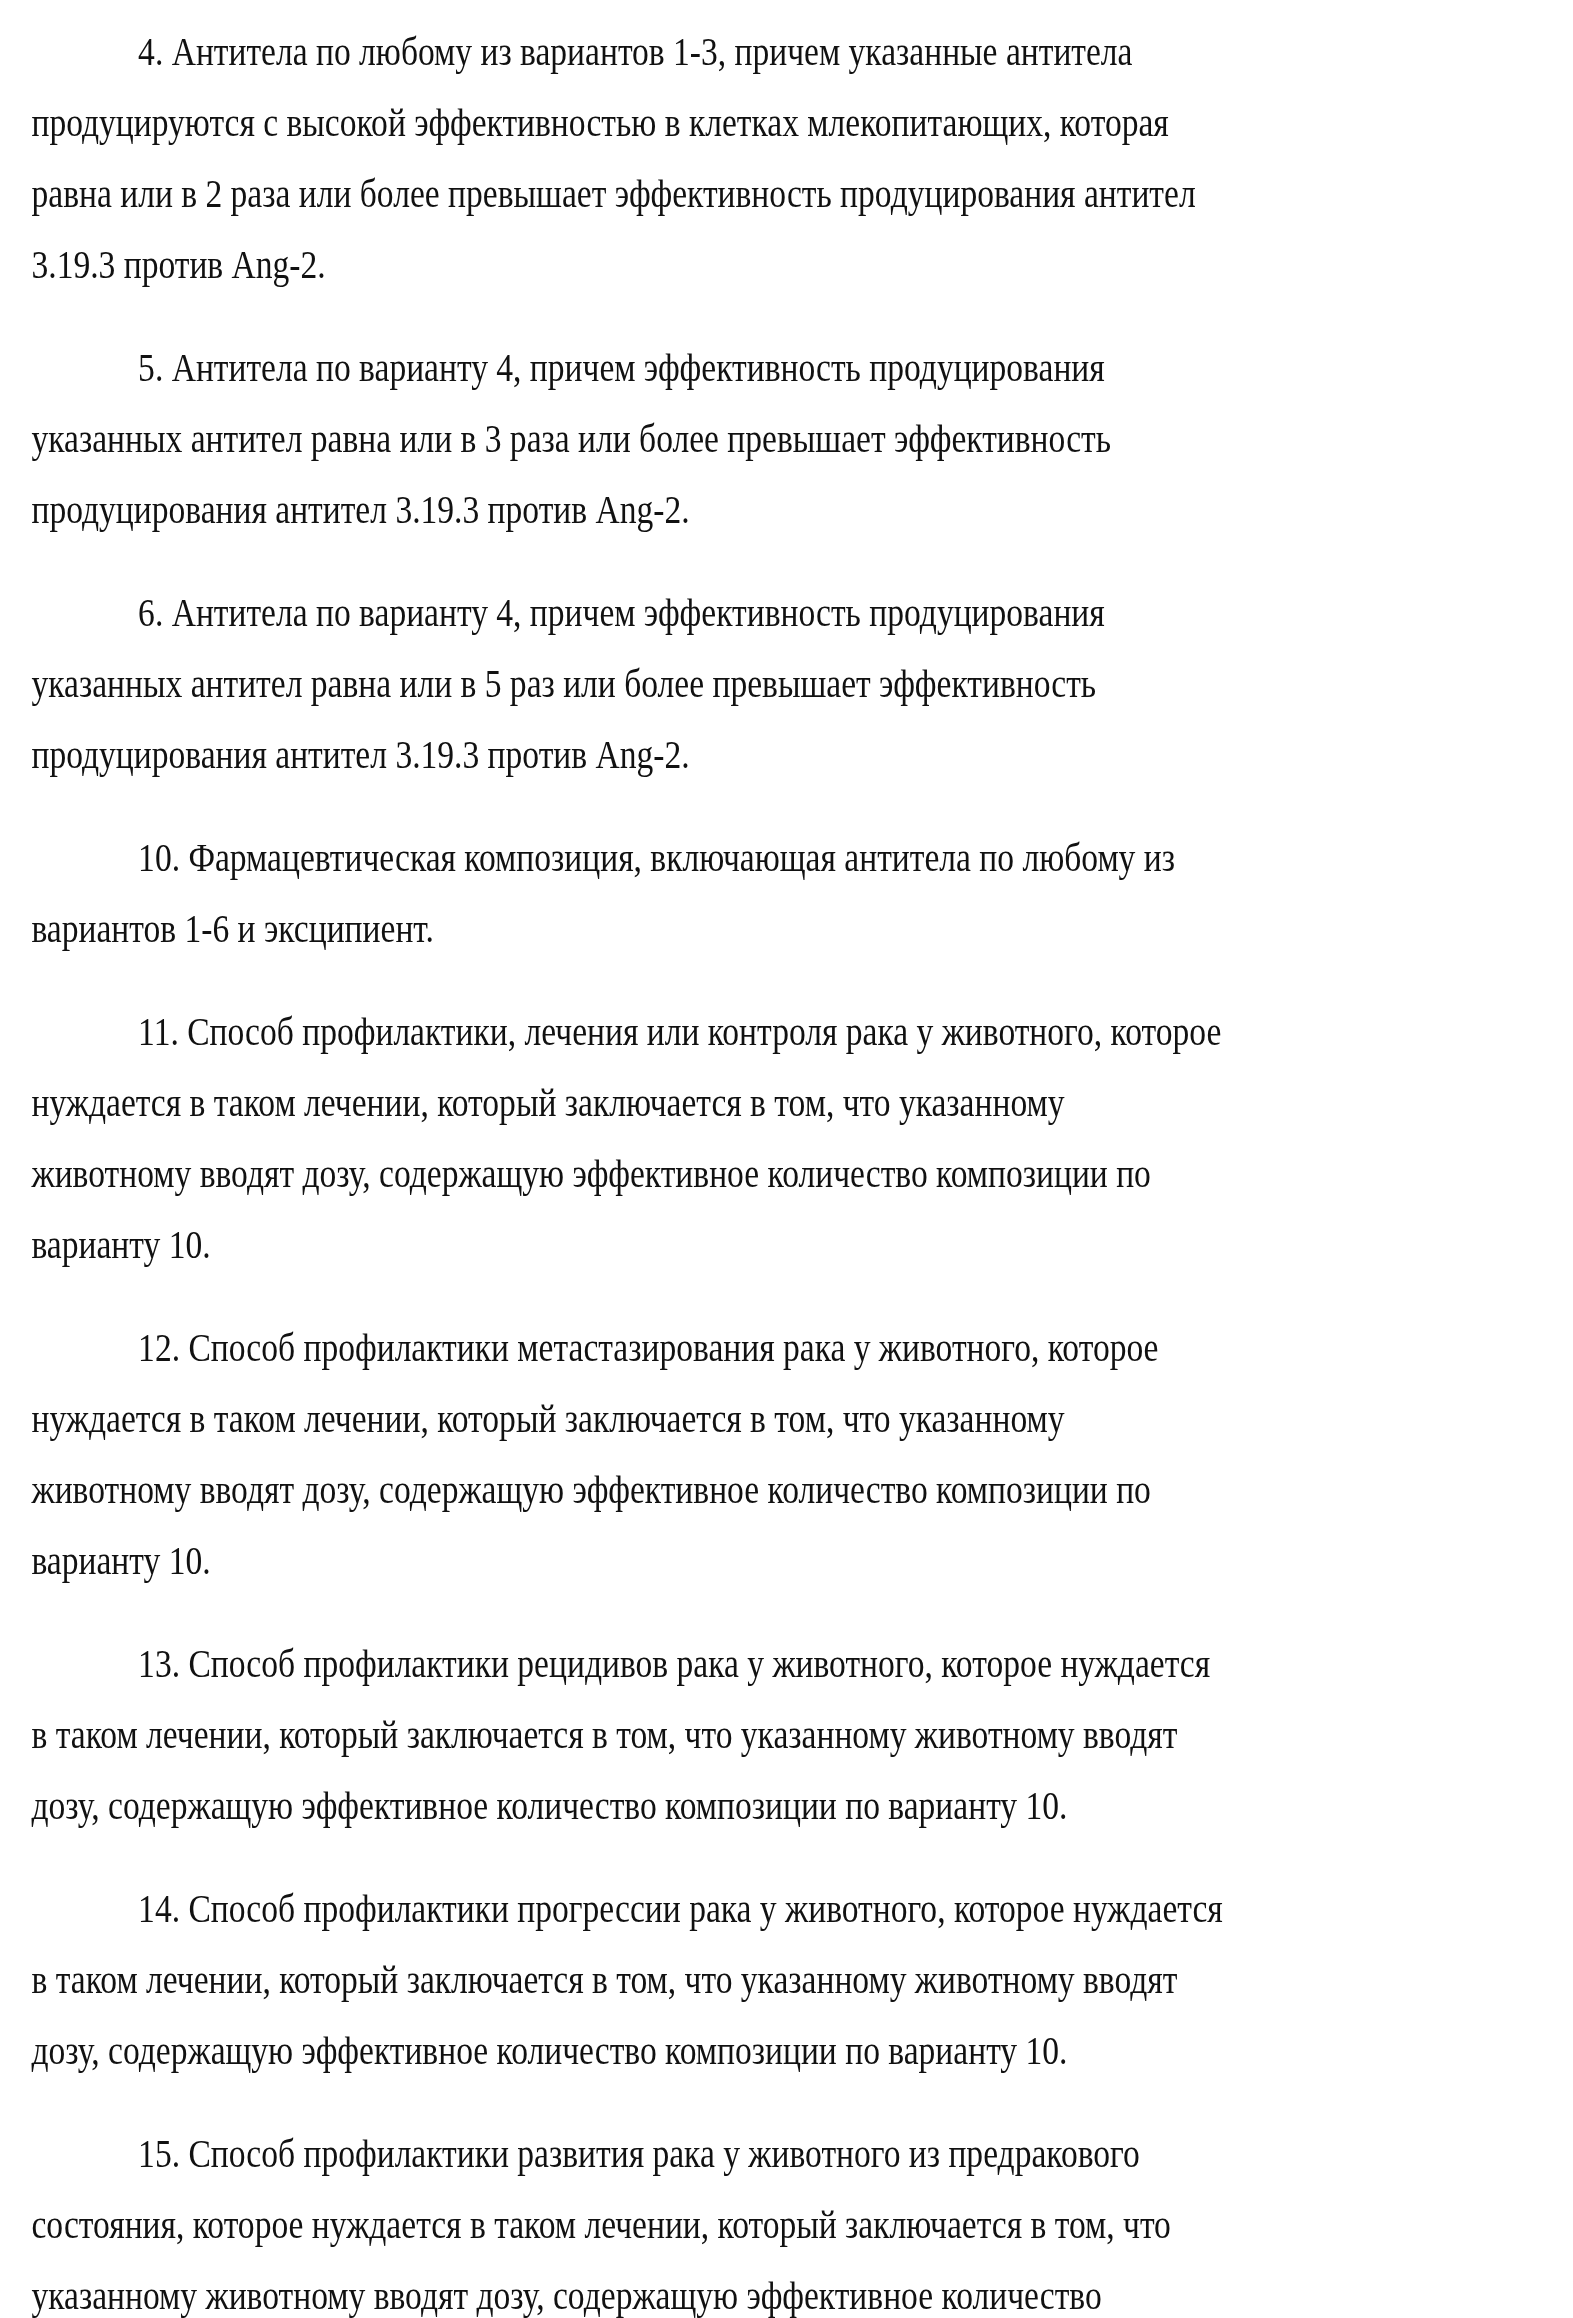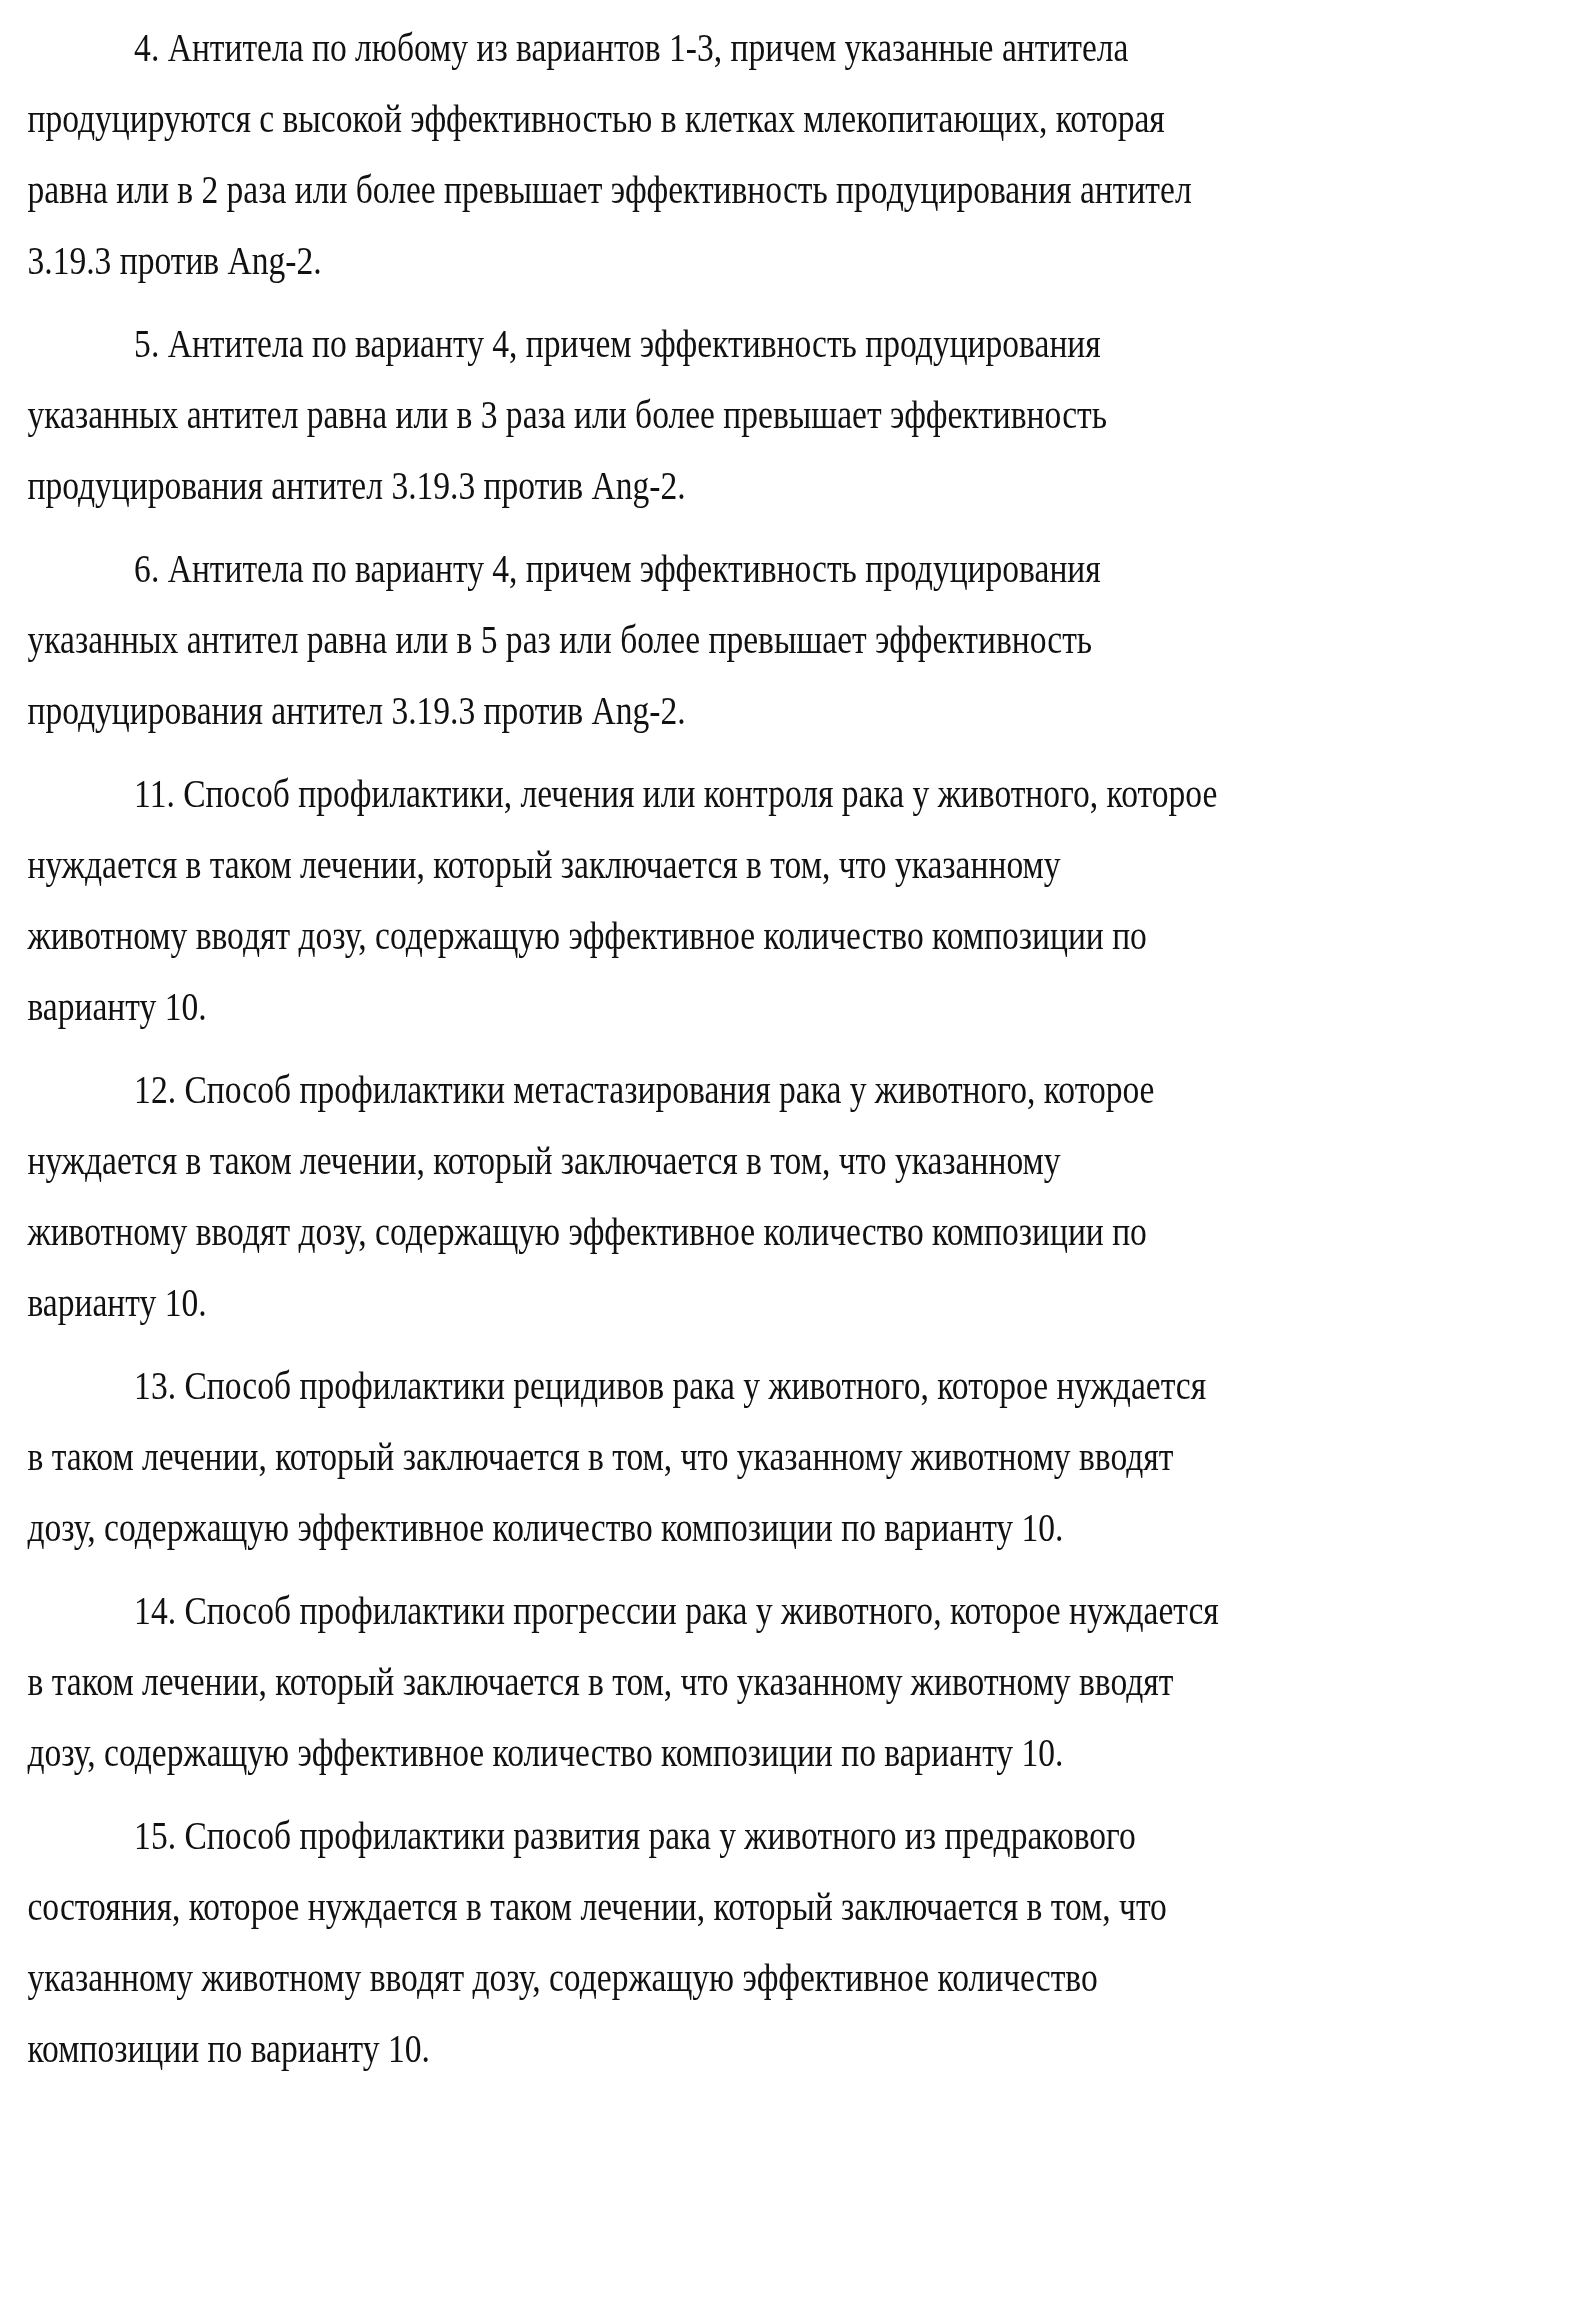--- a/index.html
+++ b/index.html
@@ -1,18 +1,18 @@
 <!DOCTYPE html>
 <html style="font-size:13px"><head>
 <meta charset="utf-8">
 <style>
   html, body { margin: 0; padding: 0; background: #ffffff; }
   body { width: 1573px; height: 2319px; overflow: hidden; position: relative; }
   .page { position: absolute; left: 0; top: 0; width: 1573px; height: 2319px; }
-  .claim { margin: 12px; padding: 0; }
+  .claim { margin: 0; padding: 16px; }
   .line {
     position: relative;
     height: 71px;
     line-height: 71px;
     white-space: nowrap;
     font-family: "Liberation Serif", "DejaVu Serif", serif;
     font-size: 39px;
     color: #111111;
     transform-origin: 0 50%;
     transform: scaleX(0.86);
@@ -40,20 +40,24 @@
 
   <div class="claim">
     <div class="line first">6. Антитела по варианту 4, причем эффективность продуцирования</div>
     <div class="line">указанных антител равна или в 5 раз или более превышает эффективность</div>
     <div class="line">продуцирования антител 3.19.3 против Ang-2.</div>
   </div>
 
 
 
 
+  <div class="claim">
+    <div class="line first">10. Фармацевтическая композиция, включающая антитела по любому из</div>
+    <div class="line">вариантов 1-6 и эксципиент.</div>
+  </div>
 
   <div class="claim">
     <div class="line first">11. Способ профилактики, лечения или контроля рака у животного, которое</div>
     <div class="line">нуждается в таком лечении, который заключается в том, что указанному</div>
     <div class="line">животному вводят дозу, содержащую эффективное количество композиции по</div>
     <div class="line">варианту 10.</div>
   </div>
 
   <div class="claim">
     <div class="line first">12. Способ профилактики метастазирования рака у животного, которое</div>

